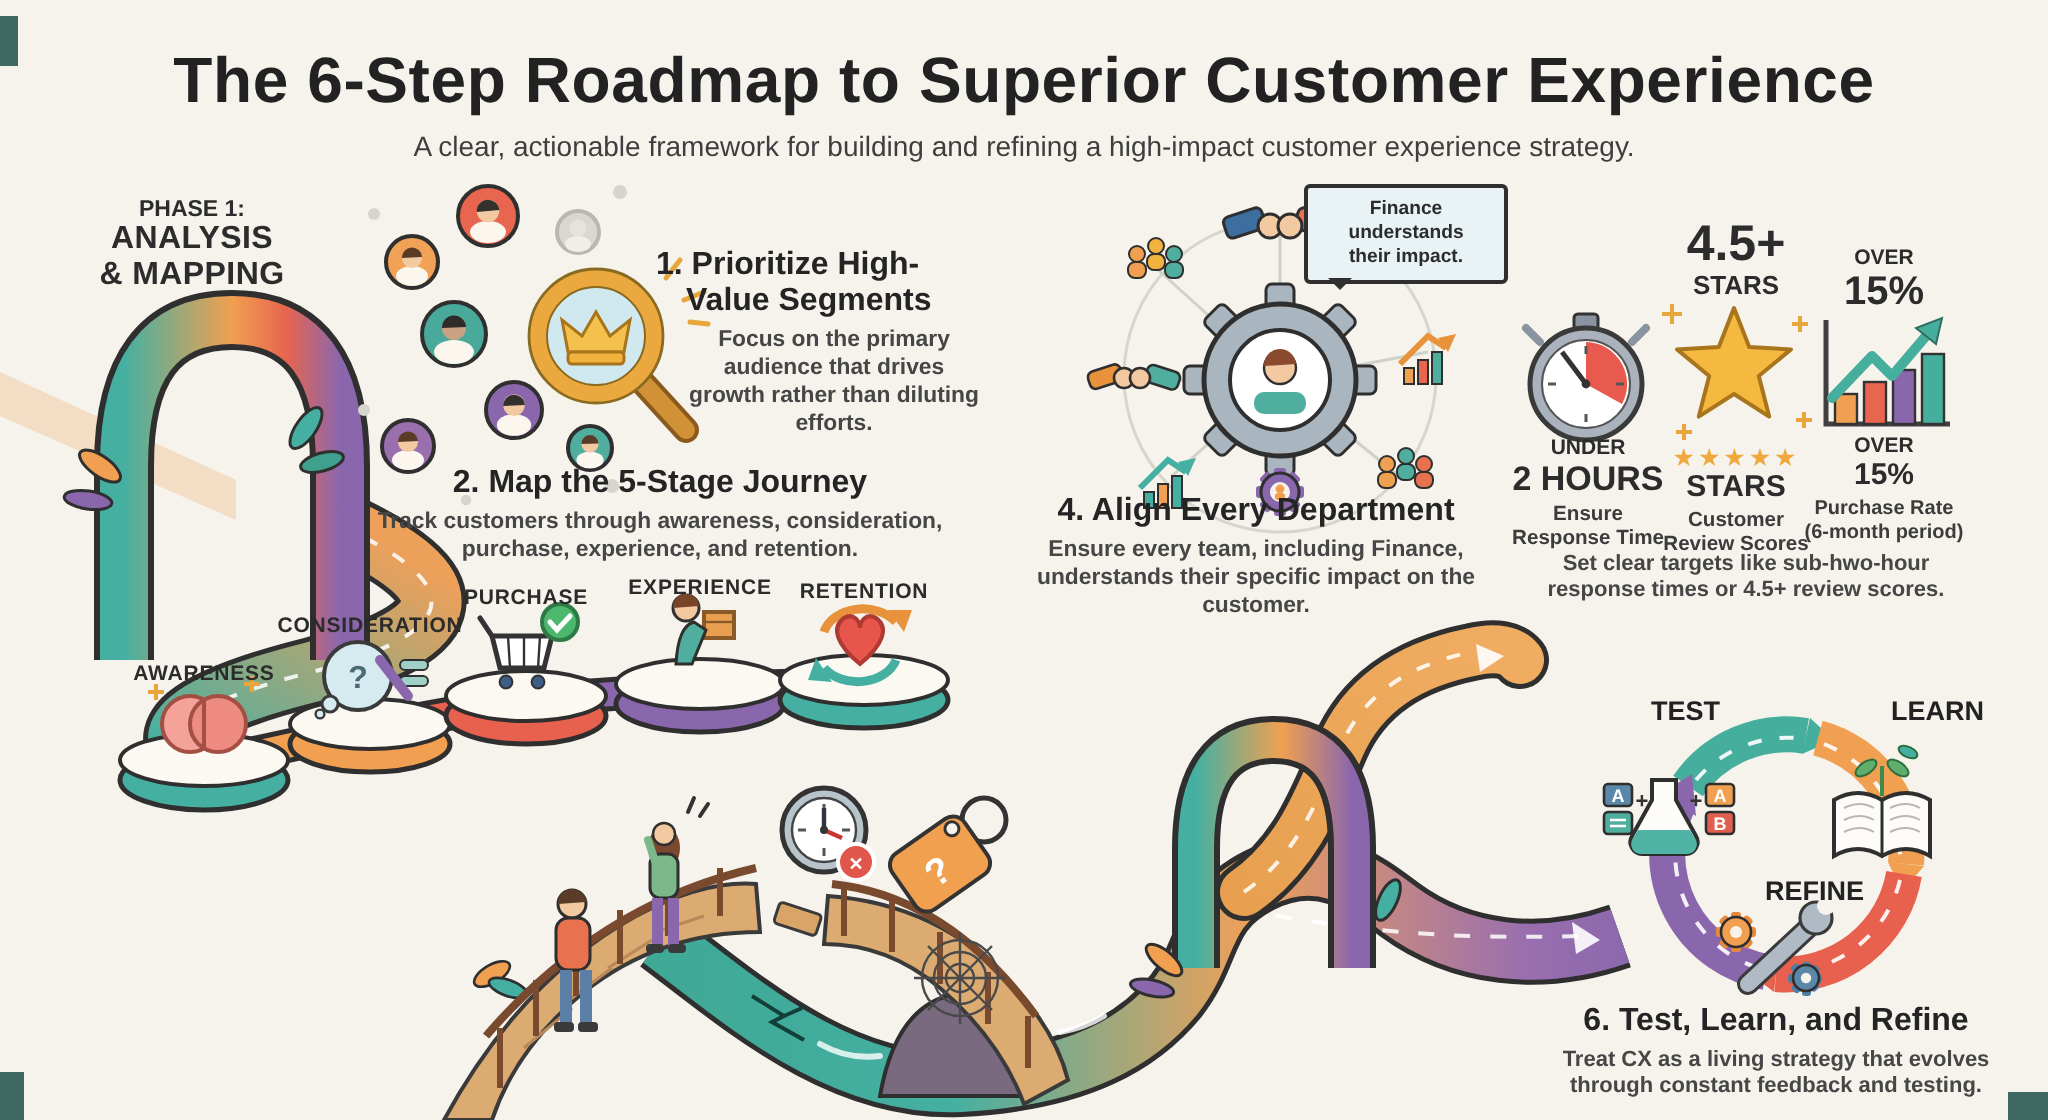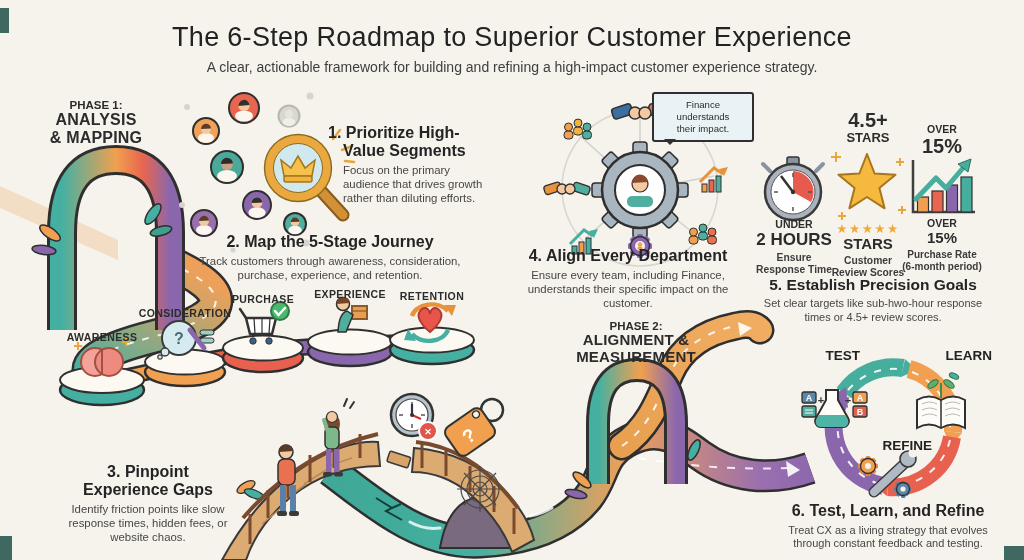--- a/index.html
+++ b/index.html
@@ -1,38 +1,38 @@
 <!DOCTYPE html>
 <html><head>
 <meta charset="utf-8">
 <style>
   html,body{margin:0;padding:0;background:#e8e6e0;}
   .stage{position:relative;width:1024px;height:560px;background:#f5f3ec;overflow:hidden;
          font-family:"Liberation Sans",sans-serif;color:#2c2c2c;}
   .t{position:absolute;}
   .c{text-align:center;}
   .pre{white-space:pre-line;}
-  .title{font-size:27px;font-weight:400;color:#222;letter-spacing:.3px;}
+  .title{font-size:32px;font-weight:700;color:#222;letter-spacing:.3px;}
   .subtitle{font-size:14px;color:#3e3e3e;font-weight:500;}
   .ph-s{font-size:11.5px;font-weight:800;}
   .ph-n{font-size:16px;font-weight:700;line-height:1.12;letter-spacing:.2px;}
   .step-t{font-size:16px;font-weight:800;color:#242424;line-height:1.12;margin-bottom:4px;}
-  .step-b{font-size:11.4px;font-weight:400;color:#464646;line-height:1.22;}
+  .step-b{font-size:11.4px;font-weight:700;color:#464646;line-height:1.22;text-align:center;}
   .hang{padding-left:15px;text-indent:-15px;}
   .stage-l{font-size:10.5px;font-weight:800;letter-spacing:.4px;color:#2b2b2b;}
   .m-s{font-size:10.5px;font-weight:800;line-height:1.1;}
   .m-b{font-size:17px;font-weight:800;line-height:1.1;}
   .m-cap{font-size:10.3px;font-weight:700;color:#3c3c3c;line-height:1.18;margin-top:3px;}
-  .top-big{font-size:20px;font-weight:800;line-height:1;}
+  .top-big{font-size:25px;font-weight:800;line-height:1;}
   .top-small{font-size:13px;font-weight:800;}
   .chart-big{font-size:20px;font-weight:800;line-height:1;}
   .stars-row{font-size:12.5px;letter-spacing:1.5px;color:#f0a83c;line-height:1;}
   .cyc{font-size:13.5px;font-weight:800;color:#222;text-align:right;}
   .bubble{position:absolute;left:652px;top:92px;width:92px;background:#e9f2f5;border:2px solid #2f2f2f;
-          border-radius:3px;padding:5px 3px;font-size:9.6px;font-weight:400;line-height:1.25;
+          border-radius:3px;padding:5px 3px;font-size:9.6px;font-weight:700;line-height:1.25;
           text-align:center;z-index:3;}
   .bubble:after{content:"";position:absolute;left:10px;bottom:-11px;border:6px solid transparent;
           border-top-color:#2f2f2f;}
   svg text{font-family:"Liberation Sans",sans-serif;}
   .lay{z-index:2;}
 </style>
 </head>
 <body>
 
 <div class="stage">
@@ -504,49 +504,38 @@
   <div class="title">The 6-Step Roadmap to Superior Customer Experience</div>
   <div class="subtitle" style="margin-top:6px">A clear, actionable framework for building and refining a high-impact customer experience strategy.</div>
 </div>
 
 <div class="t c lay" style="left:30px;top:99px;width:132px">
   <div class="ph-s">PHASE 1:</div>
   <div class="ph-n pre">ANALYSIS
 &amp; MAPPING</div>
 </div>
 
-<div class="t c lay" style="left:565px;top:320px;width:142px">
-  <div class="ph-s">PHASE 2:</div>
-  <div class="ph-n pre" style="font-size:15px">ALIGNMENT &amp;
-MEASUREMENT</div>
-</div>
 
 <div class="t lay" style="left:328px;top:124px;width:165px">
   <div class="step-t hang">1. Prioritize High-Value Segments</div>
   <div class="step-b" style="width:148px;padding-left:15px">Focus on the primary audience that drives growth rather than diluting efforts.</div>
 </div>
 
 <div class="t c lay" style="left:182px;top:233px;width:296px">
   <div class="step-t">2. Map the 5-Stage Journey</div>
   <div class="step-b">Track customers through awareness, consideration, purchase, experience, and retention.</div>
 </div>
 
-<div class="t c lay" style="left:48px;top:463px;width:200px">
-  <div class="step-t pre">3. Pinpoint
-Experience Gaps</div>
-  <div class="step-b">Identify friction points like slow response times, hidden fees, or website chaos.</div>
-</div>
 
 <div class="t c lay" style="left:518px;top:247px;width:220px">
   <div class="step-t">4. Align Every Department</div>
   <div class="step-b">Ensure every team, including Finance, understands their specific impact on the customer.</div>
 </div>
 
 <div class="t c lay" style="left:758px;top:276px;width:230px">
-  <div class="step-t" style="font-size:15.5px">5. Establish Precision Goals</div>
   <div class="step-b" style="font-size:11px">Set clear targets like sub-hwo-hour response times or 4.5+ review scores.</div>
 </div>
 
 <div class="t c lay" style="left:778px;top:502px;width:220px">
   <div class="step-t">6. Test, Learn, and Refine</div>
   <div class="step-b" style="font-size:11px">Treat CX as a living strategy that evolves through constant feedback and testing.</div>
 </div>
 
 <div class="t c lay stage-l" style="left:52px;top:331px;width:100px">AWARENESS</div>
 <div class="t c lay stage-l" style="left:125px;top:307px;width:120px">CONSIDERATION</div>

